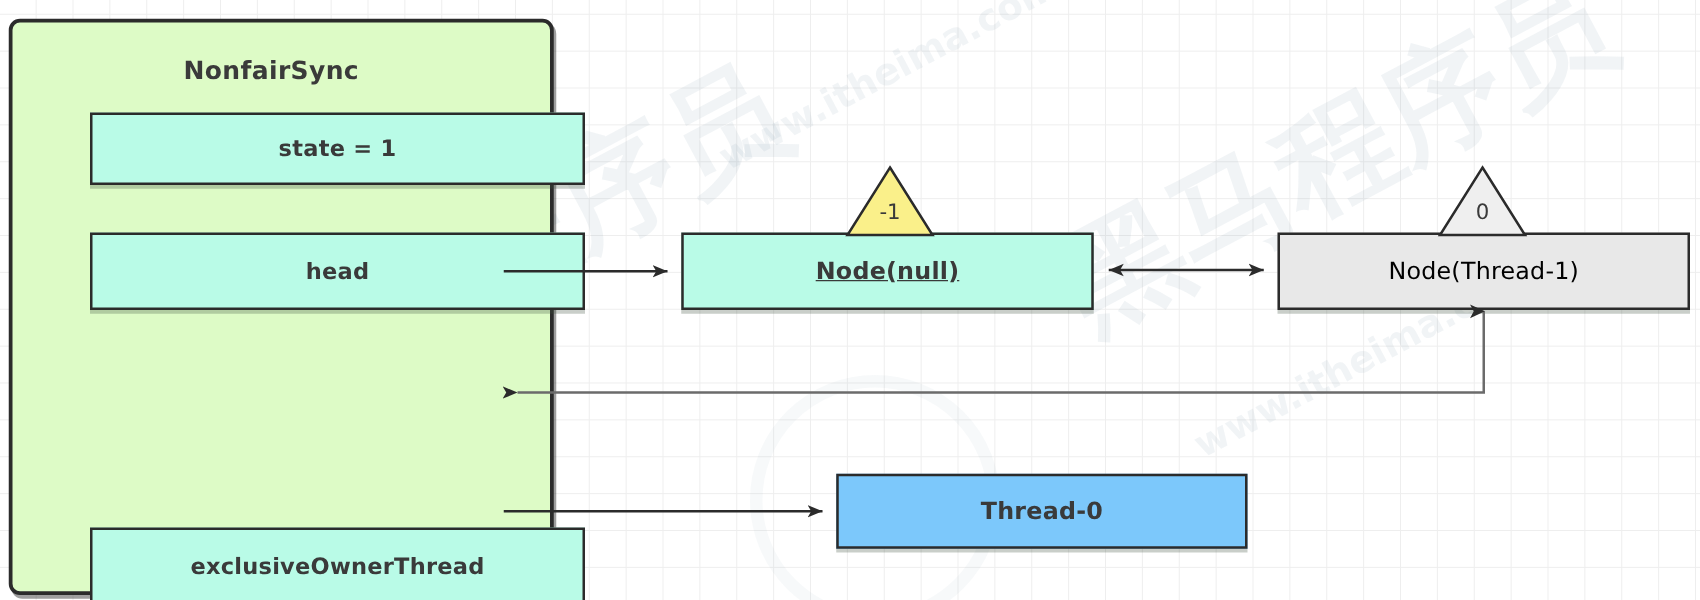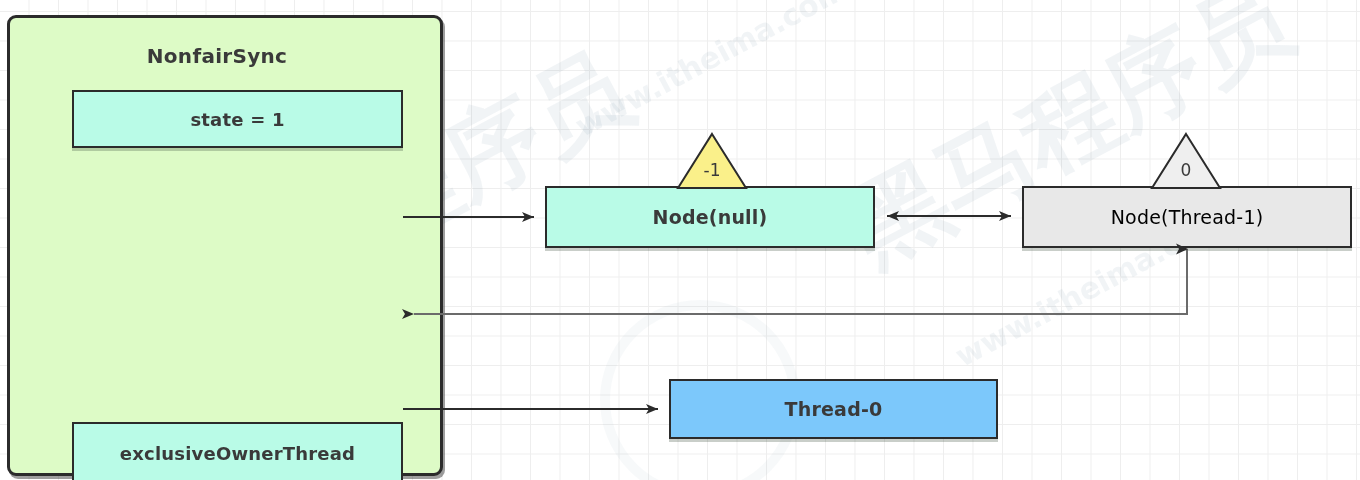--- a/index.html
+++ b/index.html
@@ -74,31 +74,32 @@
     font-size: 20px;
     font-weight: bold;
     color: #3a3a3a;
     letter-spacing: 0.3px;
   }
 
   .field-box {
     background: #b9fbe7;
     font-size: 18px;
     left: 72px;
-    width: 331px;
+    width: 396px;
   }
   #field-state  { top: 90px;  height: 58px; }
   #field-head   { top: 186px; height: 62px; }
   #field-tail   { top: 282px; height: 63px; }
   #field-owner  { top: 378px; height: 62px; margin-top: 44px; }
 
   #node-null {
     left: 545px; top: 186px; width: 330px; height: 62px;
     background: #b9fbe7;
     font-size: 19px;
+    text-decoration: underline;
   }
   #node-thread1 {
     left: 1022px; top: 186px; width: 330px; height: 62px;
     background: #e8e8e8;
     font-size: 19px;
     font-weight: normal;
     color: #000000;
   }
   #thread0-box {
     left: 669px; top: 379px; width: 329px; height: 60px;
@@ -141,20 +142,21 @@
   <div class="wm wm-rot" style="left:830px; top:60px; font-size:96px;">黑马程序员</div>
   <div class="wm wm-rot" style="left:940px; top:270px; font-size:30px;">www.itheima.com</div>
   <div class="wm-circle" style="left:600px; top:300px; width:180px; height:180px;"></div>
   <div class="wm-circle" style="left:175px; top:255px; width:150px; height:150px;"></div>
 
   <div id="sync-container">
     <div id="sync-title">NonfairSync</div>
   </div>
 
   <div class="box field-box" id="field-state">state = 1</div>
+  <div class="box field-box" id="field-head">head</div>
   <div class="box field-box" id="field-owner">exclusiveOwnerThread</div>
 
   <div class="box" id="node-null">Node(null)</div>
   <div class="box" id="node-thread1">Node(Thread-1)</div>
 
   <div class="box" id="thread0-box">Thread-0</div>
 
   <div class="tri-wrap" id="tri-null">
     <svg width="72" height="58" viewBox="0 0 72 58">
       <polygon points="36,2 70,56 2,56" fill="#faf08a" stroke="#2b2b2b" stroke-width="2"></polygon>

